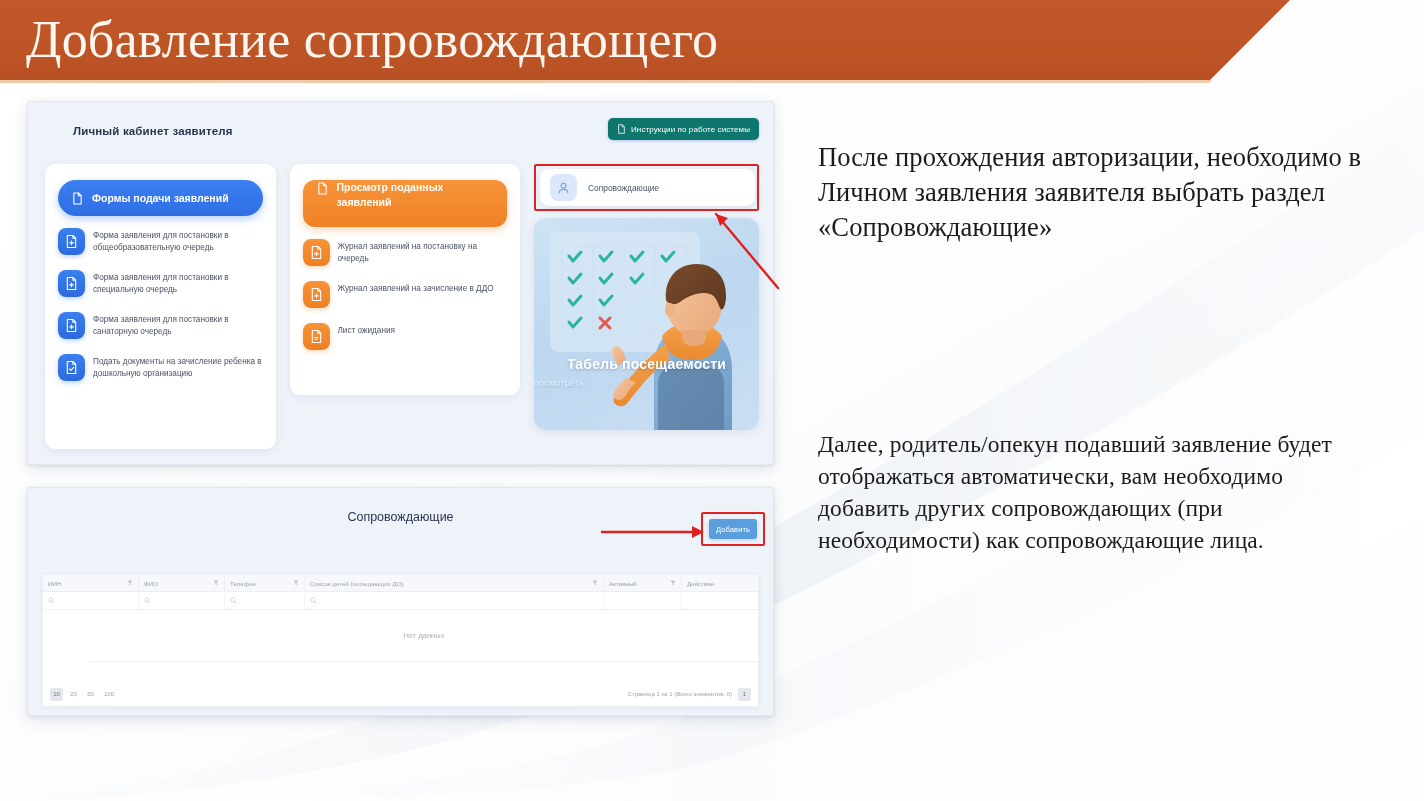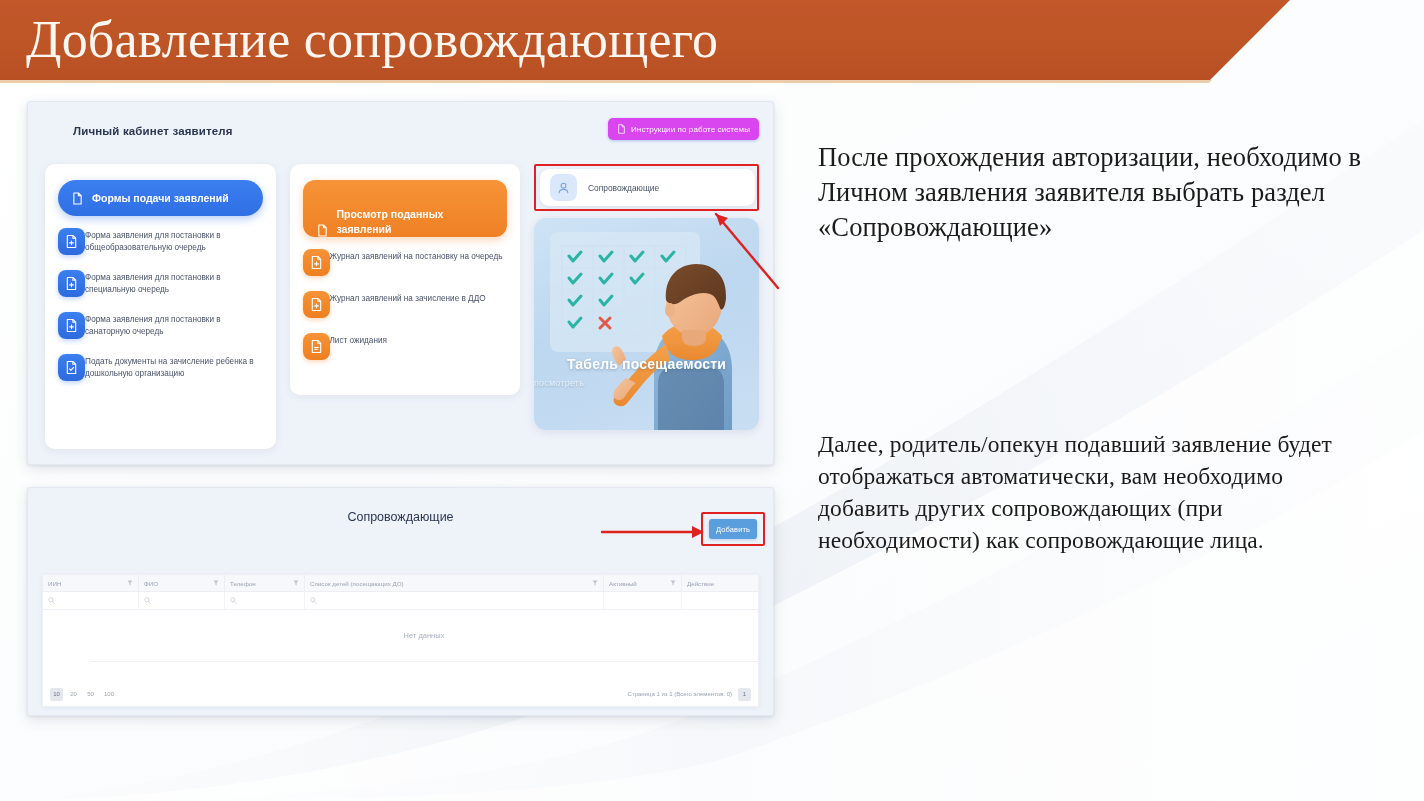--- a/index.html
+++ b/index.html
@@ -50,21 +50,21 @@
   
   .lk-head{
     position:absolute;left:0;top:0;width:100%;height:62px;
   }
   .lk-title{
     position:absolute;left:17px;top:23px;
     font-size:11.5px;font-weight:700;color:#2a3550;letter-spacing:.15px;margin-left:28px;
   }
   .btn-instr{
     position:absolute;right:14px;top:16px;height:22px;
-    background:#d946ef;border-radius:5px;color:#fff;
+    background:#0f766e;border-radius:5px;color:#fff;
     display:flex;align-items:center;gap:5px;padding:0 9px;
     font-size:8px;letter-spacing:.1px;white-space:nowrap;
     box-shadow:0 1px 3px rgba(47,111,228,.35);
   }
   .doc-ico{flex:0 0 auto;display:block}
 
   .cols{position:absolute;left:17px;top:62px;right:14px;display:flex;gap:14px}
   .col{
     background:#fff;border-radius:10px;padding:16px 13px 14px;
     box-shadow:0 2px 8px rgba(60,80,130,.08);
@@ -72,27 +72,27 @@
   .col-blue{width:233px;height:285px}
   .col-orange{width:233px;height:231px}
   .col-right{width:225px;background:transparent;box-shadow:none;padding:0}
 
   .pill{
     height:36px;border-radius:18px;display:flex;align-items:center;gap:9px;
     padding:0 14px;color:#fff;font-size:10.5px;font-weight:700;
   }
   .pill-blue{background:linear-gradient(180deg,#3b7ff0,#2f6fe4);box-shadow:0 3px 8px rgba(47,111,228,.35)}
   .pill-orange{
-    height:57px;border-radius:12px;align-items:flex-end;padding-top:8px;line-height:15px;
+    height:47px;border-radius:12px;align-items:flex-start;padding-top:0;line-height:15px;
     background:linear-gradient(180deg,#f79338,#ef8124);box-shadow:0 3px 8px rgba(239,129,36,.32);
   }
   .pill-orange .doc-ico{margin-top:2px}
 
   .menu{margin-top:12px;display:flex;flex-direction:column}
-  .menu-item{display:flex;align-items:flex-start;gap:0;margin-bottom:15px}
+  .menu-item{display:flex;align-items:flex-start;gap:8px;margin-bottom:15px}
   .menu-item:last-child{margin-bottom:0}
   .sq{
     flex:0 0 auto;width:27px;height:27px;border-radius:8px;
     display:flex;align-items:center;justify-content:center;
   }
   .sq-blue{background:linear-gradient(180deg,#3b7ff0,#2d6ade);box-shadow:0 2px 5px rgba(47,111,228,.3)}
   .sq-orange{background:linear-gradient(180deg,#f79338,#ee7f20);box-shadow:0 2px 5px rgba(239,129,36,.3)}
   .menu-txt{font-size:8.2px;line-height:12px;color:#4a5268;padding-top:2px}
 
   

